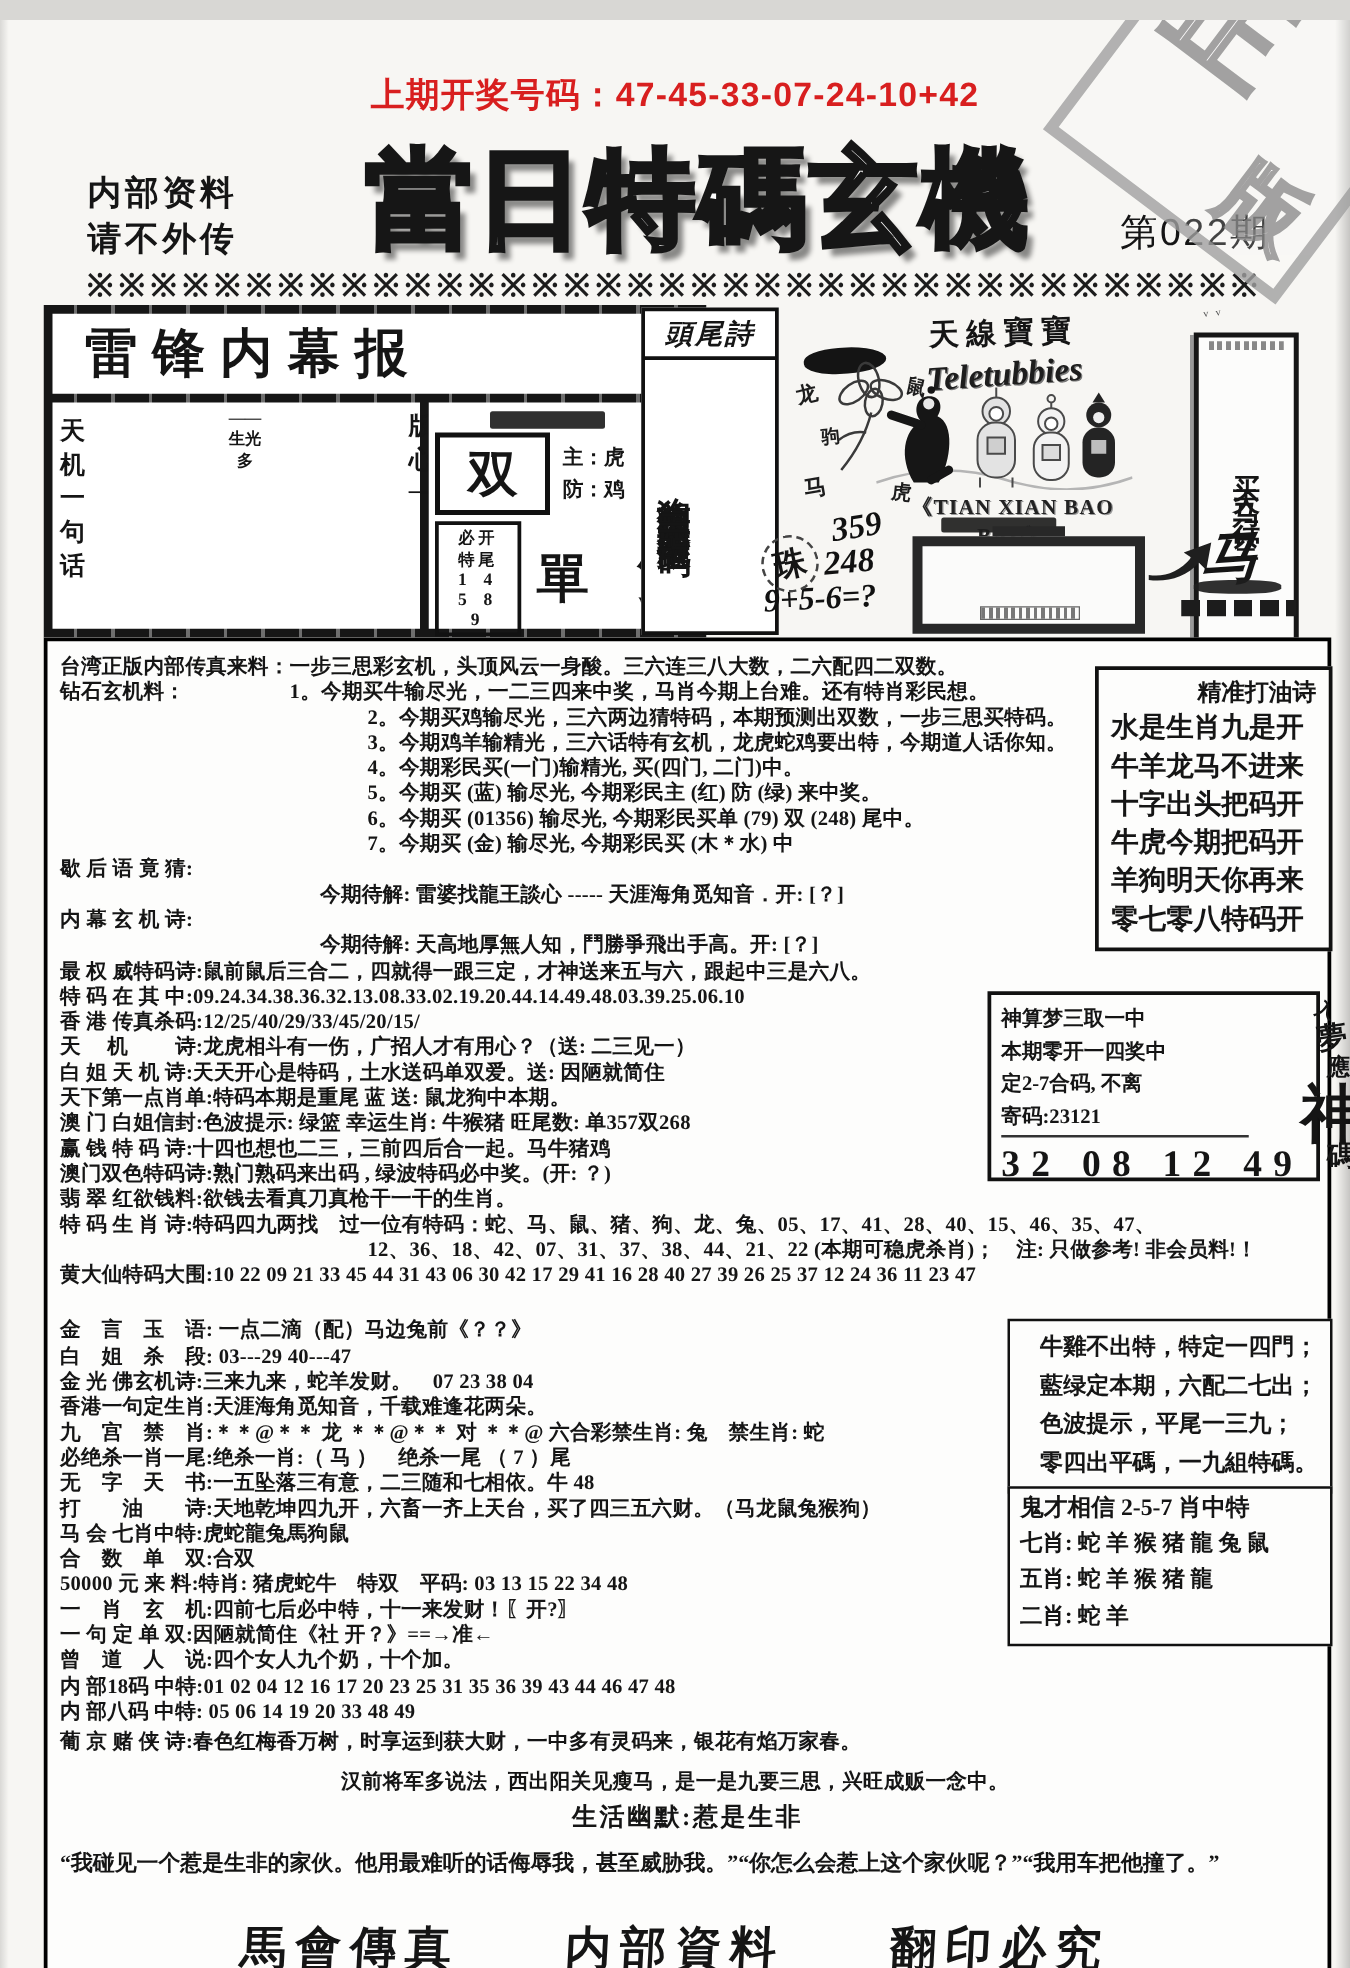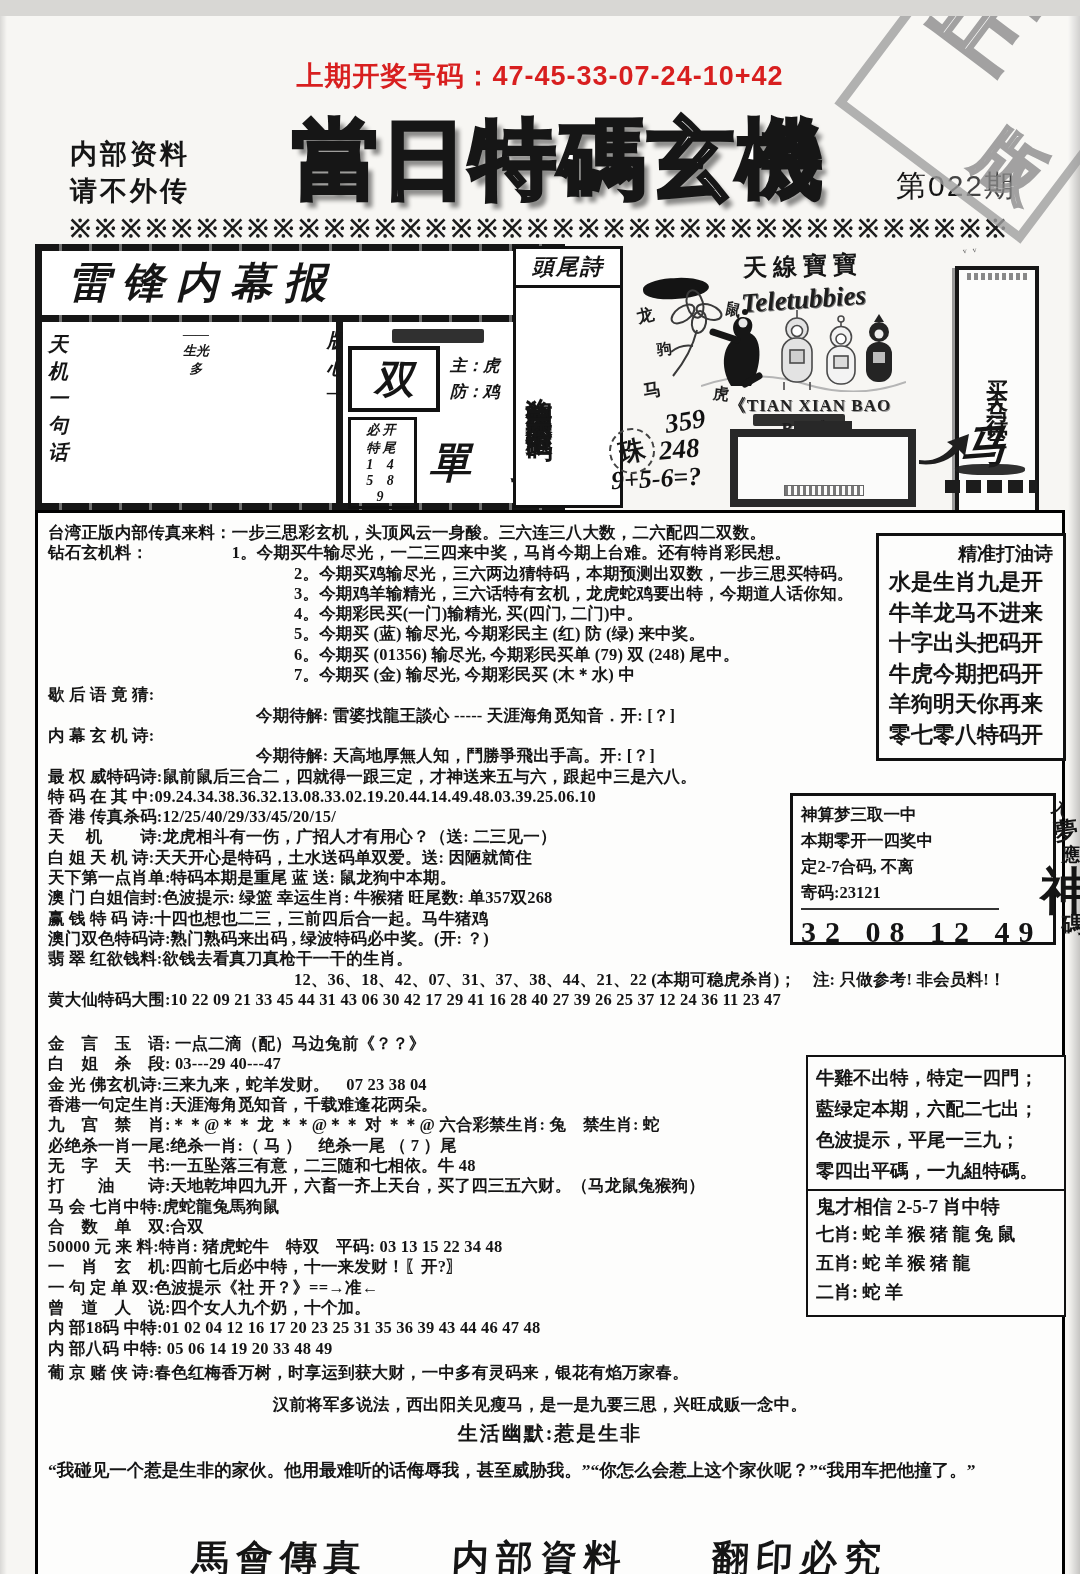--- a/index.html
+++ b/index.html
@@ -18,21 +18,21 @@
         color:#fff;-webkit-text-stroke:3.5px #161616;text-shadow:6px 7px 4px rgba(0,0,0,.45);white-space:nowrap;}
   .issue{position:absolute;left:896px;top:150px;font-weight:400;font-size:30px;letter-spacing:2px;}
   .stamp{position:absolute;right:-34px;top:-52px;width:215px;height:215px;border:9px solid #a0a0a0;
         transform:rotate(37deg);opacity:.8;background:rgba(255,255,255,.25);z-index:1;}
   .stamp .s1{position:absolute;left:16px;top:6px;font-size:92px;font-weight:900;color:#fff;-webkit-text-stroke:3px #8d8d8d;}
   .stamp .s2{position:absolute;right:12px;bottom:2px;font-size:66px;font-weight:900;color:#fff;-webkit-text-stroke:2.5px #8d8d8d;}
   .divider-row{position:absolute;left:0;top:194px;width:100%;height:30px;overflow:hidden;white-space:nowrap;
         font-size:25px;font-weight:700;letter-spacing:4.5px;color:#1c1c1c;text-align:center;}
   
   .pattern{background:repeating-linear-gradient(90deg,#161616 0 24px,#6e6e6e 24px 27px,#161616 27px 30px);}
-  .leifeng{position:absolute;left:35px;top:228px;width:530px;height:266px;padding:7px;box-sizing:border-box;font-style:italic;}
+  .leifeng{position:absolute;left:35px;top:228px;width:530px;height:266px;padding:7px;box-sizing:border-box;}
   .lf-head{background:#fff;height:64px;display:flex;align-items:center;padding-left:26px;
         font-size:42px;font-weight:900;letter-spacing:12px;}
   .lf-body{display:flex;gap:7px;margin-top:7px;height:181px;}
   .lf-left{width:57%;background:#fff;position:relative;padding:5px 6px;box-sizing:border-box;display:flex;flex-direction:row;}
   .tianji{margin-top:4px;text-align:center;font-size:20px;font-weight:900;letter-spacing:5px;}
   .tianji-sub{text-align:center;font-size:13px;font-weight:700;margin:-1px 0 0 110px;}
   .lf-space{flex:1;}
   .dotline{height:4px;margin:0 90px 3px 28px;background:repeating-linear-gradient(90deg,#9a9a9a 0 5px,transparent 5px 8px);}
   .wavy{height:8px;overflow:hidden;font-size:11px;letter-spacing:-1px;color:#555;white-space:nowrap;}
   .wavy::before{content:"~~~~~~~~~~~~~~~~~~~~~~~~~~~~~~~~~~~~~~~~~~~~~~~~~~~~~~~~";}
@@ -124,21 +124,21 @@
   .dream .dline{font-size:16.5px;font-weight:900;line-height:26px;white-space:nowrap;}
   .dream .dline:nth-child(4){border-bottom:2px solid #333;width:82%;padding-bottom:2px;}
   .dream-nums{font-size:30px;font-weight:900;letter-spacing:9px;margin-top:5px;white-space:nowrap;}
   .dream-side{width:46px;display:flex;flex-direction:column;align-items:center;justify-content:space-between;padding:0 0 2px;}
   .dream-side span{font-weight:900;line-height:1;}
   .dream-side span:nth-child(1){font-size:15px;transform:rotate(20deg);margin-left:-12px;}
   .dream-side span:nth-child(2){font-size:24px;transform:rotate(-8deg);}
   .dream-side span:nth-child(3){font-size:19px;margin-left:10px;}
   .dream-side span:nth-child(4){font-size:50px;}
   .dream-side span:nth-child(5){font-size:22px;margin-left:14px;margin-top:-4px;}
-  .niuji{left:768px;top:542px;width:260px;border-width:2.5px;padding:6px 8px;}
+  .niuji{left:768px;top:542px;width:260px;border-width:2.5px;padding:6px 24px;}
   .niuji .nline{font-size:18.5px;font-weight:900;line-height:31px;white-space:nowrap;}
   .guicai{left:768px;top:676px;width:260px;border-width:2.5px;padding:3px 8px 8px;}
   .guicai .ttl{font-size:19px;font-weight:900;line-height:26px;}
   .guicai .gline{font-size:18px;font-weight:900;line-height:29px;white-space:nowrap;}
   
   .footer{position:absolute;left:0;top:1518px;width:100%;display:flex;justify-content:center;gap:84px;}
   .footer-item{font-size:37px;font-weight:900;letter-spacing:7px;transform:skewX(-3deg);}
 </style>
 </head>
 <body>
@@ -322,35 +322,36 @@
         <div class="line">最 权 威特码诗:鼠前鼠后三合二，四就得一跟三定，才神送来五与六，跟起中三是六八。</div>
         <div class="line">特 码 在 其 中:09.24.34.38.36.32.13.08.33.02.19.20.44.14.49.48.03.39.25.06.10</div>
         <div class="line">香 港 传真杀码:12/25/40/29/33/45/20/15/</div>
         <div class="line">天　 机 　　诗:龙虎相斗有一伤，广招人才有用心？（送: 二三见一）</div>
         <div class="line">白 姐 天 机 诗:天天开心是特码，土水送码单双爱。送: 因陋就简住</div>
         <div class="line">天下第一点肖单:特码本期是重尾 蓝 送: 鼠龙狗中本期。</div>
         <div class="line">澳 门 白姐信封:色波提示: 绿篮 幸运生肖: 牛猴猪 旺尾数: 单357双268</div>
         <div class="line">赢 钱 特 码 诗:十四也想也二三，三前四后合一起。马牛猪鸡</div>
         <div class="line">澳门双色特码诗:熟门熟码来出码 , 绿波特码必中奖。(开: ？)</div>
         <div class="line">翡 翠 红欲钱料:欲钱去看真刀真枪干一干的生肖。</div>
+        <div class="line">特 码 生 肖 诗:特码四九两找　过一位有特码：蛇、马、鼠、猪、狗、龙、兔、05、17、41、28、40、15、46、35、47、</div>
         <div class="line ind1">12、36、18、42、07、31、37、38、44、21、22 (本期可稳虎杀肖)；　注: 只做参考! 非会员料!！</div>
         <div class="line">黄大仙特码大围:10 22 09 21 33 45 44 31 43 06 30 42 17 29 41 16 28 40 27 39 26 25 37 12 24 36  11 23 47</div>
         <div class="line" style="margin-top: 24px;">金　言　玉　语: 一点二滴（配）马边兔前《？？》</div>
         <div class="line">白　姐　杀　段: 03---29 40---47</div>
         <div class="line">金 光 佛玄机诗:三来九来，蛇羊发财。　07 23 38 04</div>
         <div class="line">香港一句定生肖:天涯海角觅知音，千载难逢花两朵。</div>
         <div class="line">九　宫　禁　肖:＊＊@＊＊ 龙 ＊＊@＊＊ 对 ＊＊@ 六合彩禁生肖: 兔　禁生肖: 蛇</div>
         <div class="line">必绝杀一肖一尾:绝杀一肖:（ 马 ）　绝杀一尾 （ 7 ）尾</div>
         <div class="line">无　字　天　书:一五坠落三有意，二三随和七相依。牛 48</div>
         <div class="line">打　　油　　诗:天地乾坤四九开，六畜一齐上天台，买了四三五六财。（马龙鼠兔猴狗）</div>
         <div class="line">马 会 七肖中特:虎蛇龍兔馬狗鼠</div>
         <div class="line">合　数　单　双:合双</div>
         <div class="line">50000 元 来 料:特肖: 猪虎蛇牛　特双　平码: 03 13 15 22 34 48</div>
         <div class="line">一　肖　玄　机:四前七后必中特，十一来发财！〖开?〗</div>
-        <div class="line">一 句 定 单 双:色波提示《社 开？》==→准←</div>
+        <div class="line">一 句 定 单 双:因陋就简住《社 开？》==→准←</div>
         <div class="line">曾　道　人　说:四个女人九个奶，十个加。</div>
         <div class="line">内 部18码 中特:01 02 04 12 16 17 20 23 25 31 35 36 39 43 44 46 47 48</div>
         <div class="line">内 部八码 中特: 05 06 14 19 20 33 48 49</div>
         <div class="line" style="margin-top: 4px;">葡 京 赌 侠 诗:春色红梅香万树，时享运到获大财，一中多有灵码来，银花有焰万家春。</div>
         <div class="line center" style="margin-top: 12px;">汉前将军多说法，西出阳关见瘦马，是一是九要三思，兴旺成贩一念中。</div>
         <div class="line centerBig">生活幽默:惹是生非</div>
         <div class="line quote" style="margin-top: 16px;">“我碰见一个惹是生非的家伙。他用最难听的话侮辱我，甚至威胁我。”“你怎么会惹上这个家伙呢？”“我用车把他撞了。”</div>
       </div>
 
     <div class="side-box precision">

